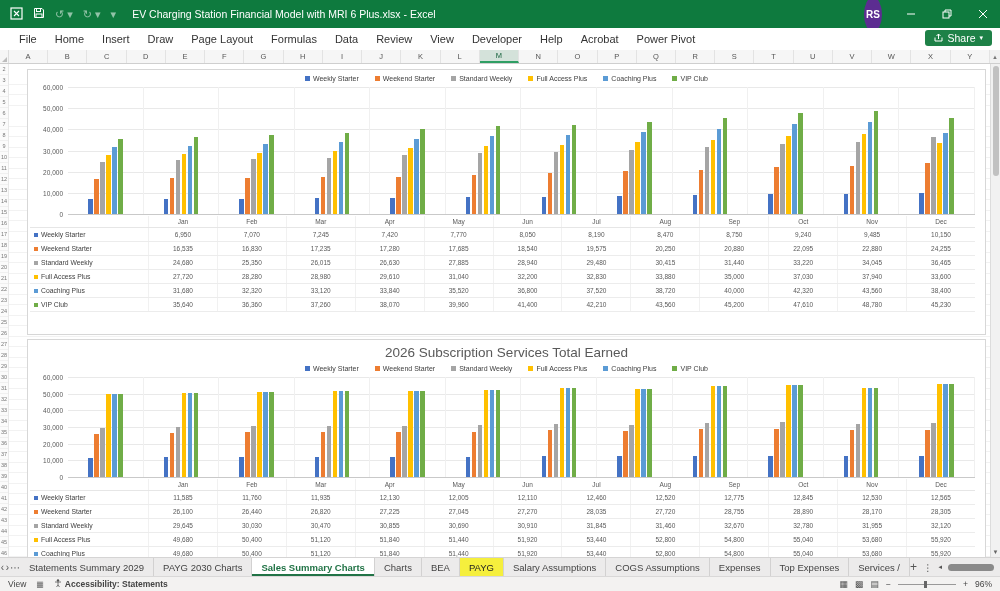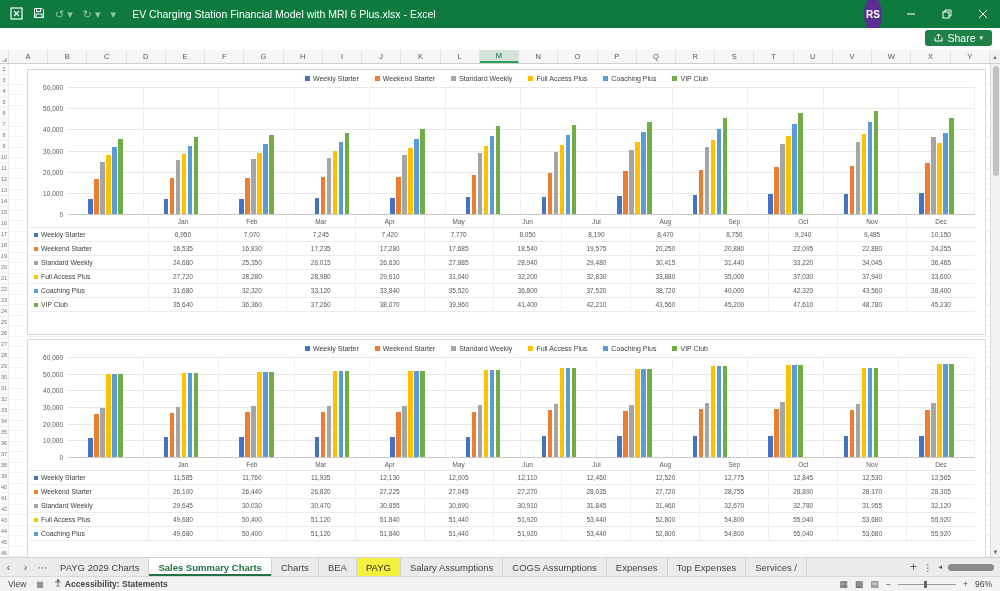--- a/index.html
+++ b/index.html
@@ -126,20 +126,35 @@
       </div>
       <div class="winbtn">
         <svg width="10" height="10" viewBox="0 0 10 10">
             <path d="M1 1l8 8M9 1l-8 8" stroke="#fff"></path>
           </svg>
       </div>
     </div>
   </div>
 
   <div class="ribbonrow">
+    <div style="display:flex;">
+        <div class="rtab">File</div>
+        <div class="rtab">Home</div>
+        <div class="rtab">Insert</div>
+        <div class="rtab">Draw</div>
+        <div class="rtab">Page Layout</div>
+        <div class="rtab">Formulas</div>
+        <div class="rtab">Data</div>
+        <div class="rtab">Review</div>
+        <div class="rtab">View</div>
+        <div class="rtab">Developer</div>
+        <div class="rtab">Help</div>
+        <div class="rtab">Acrobat</div>
+        <div class="rtab">Power Pivot</div>
+      </div>
     <div class="share-btn">
       <span>
         <svg width="9" height="9" viewBox="0 0 9 9">
             <path d="M4.5 6V1M2.5 3l2-2 2 2" fill="none" stroke="#fff"></path>
             <path d="M1 4.5v3.5h7V4.5" fill="none" stroke="#fff"></path>
           </svg>
       </span>
       <span>Share</span>
       <span style="font-size:7px;">▾</span>
     </div>
@@ -495,20 +510,21 @@
               <div class="tc">43,560</div>
               <div class="tc">45,200</div>
               <div class="tc">47,610</div>
               <div class="tc">48,780</div>
               <div class="tc">45,230</div>
             </div>
           </div>
       </div>
 
       <div class="chart chart2">
+        <div class="c-title">2026 Subscription Services Total Earned</div>
         <div class="c-legend">
             <div class="li">
               <div class="key" style="background: rgb(68, 114, 196);"></div>
               <div style="display: inline;">Weekly Starter</div>
             </div>
             <div class="li">
               <div class="key" style="background: rgb(237, 125, 49);"></div>
               <div style="display: inline;">Weekend Starter</div>
             </div>
             <div class="li">
@@ -760,21 +776,22 @@
       <div class="vthumb"></div>
       <span>▼</span>
     </div>
   </div>
 
   <div class="tabstrip">
     <div class="tnav">‹</div>
     <div class="tnav">›</div>
     <div class="tnav">⋯</div>
     <div style="display:flex;align-items:stretch;">
-        <div class="stab">PAYG 2029 Charts</div>
+        <div class="stab">Statements Summary 2029</div>
+        <div class="stab">PAYG 2030 Charts</div>
         <div class="stab active">Sales Summary Charts</div>
         <div class="stab">Charts</div>
         <div class="stab">BEA</div>
         <div class="stab hl">PAYG</div>
         <div class="stab">Salary Assumptions</div>
         <div class="stab">COGS Assumptions</div>
         <div class="stab">Expenses</div>
         <div class="stab">Top Expenses</div>
         <div class="stab">Services /</div>
       </div>

